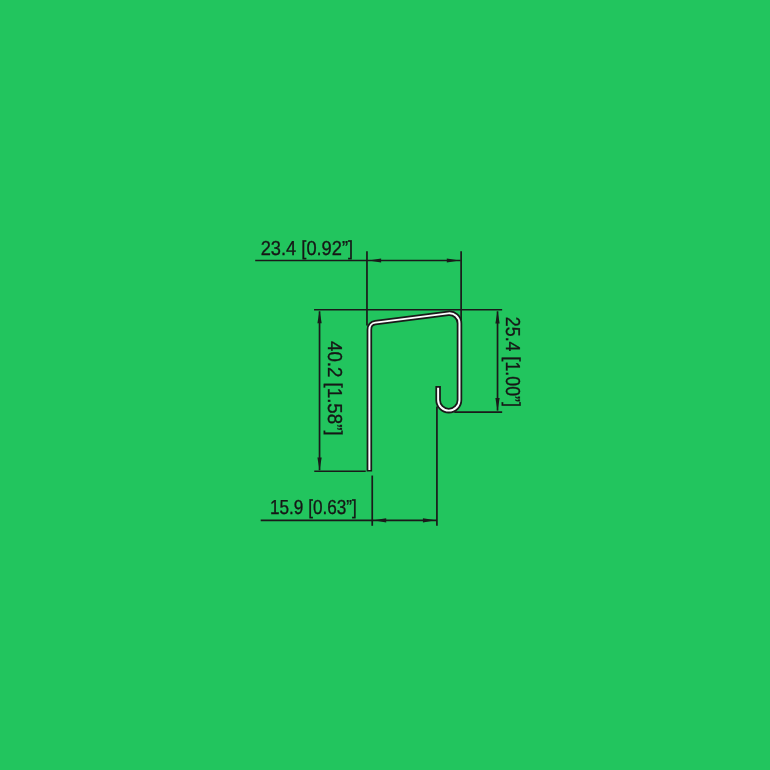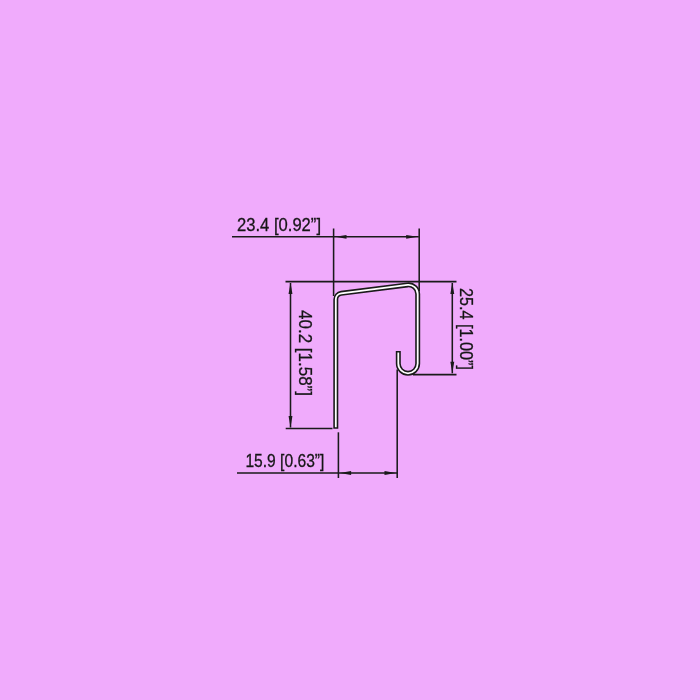--- a/index.html
+++ b/index.html
@@ -1,16 +1,16 @@
 <!DOCTYPE html>
 <html><head>
 <meta charset="utf-8">
 <style>
   html,body{margin:0;padding:0;background:#ffffff;}
-  #page{width:700px;height:700px;position:relative;background:#f0abfc;}
+  #page{width:700px;height:700px;position:relative;background:#22c55e;}
   svg{position:absolute;top:0;left:0;filter:blur(0.32px);}
   text{font-family:"Liberation Sans",sans-serif;fill:#161616;stroke:#161616;stroke-width:0.3;}
 </style>
 </head>
 <body>
 <div id="page">
 <svg width="700" height="700" viewBox="0 0 700 700">
   <g stroke="#1a1a1a" stroke-width="1.55" fill="none">
 
     <path d="M232,236.8 H418.8"></path>

